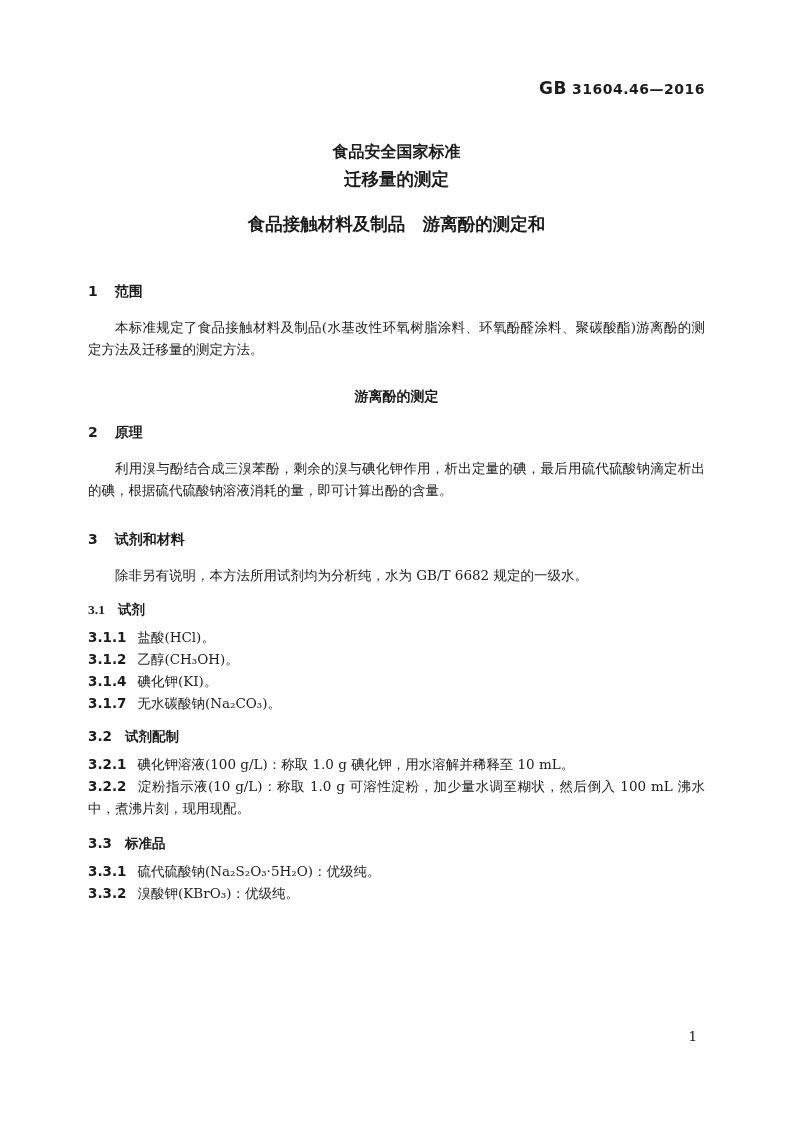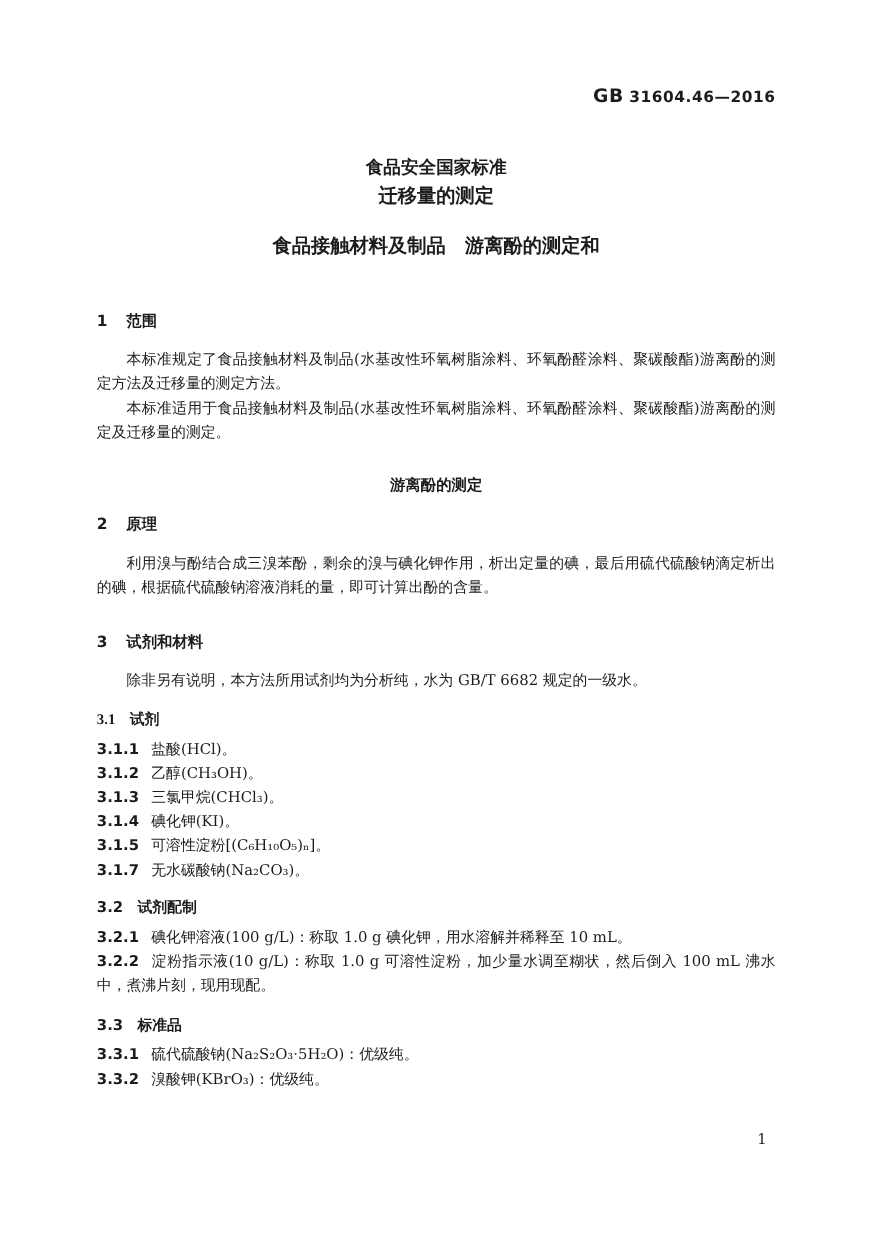--- a/index.html
+++ b/index.html
@@ -105,21 +105,20 @@
   </div>
 
   <h1 class="title">食品安全国家标准</h1>
   <h2 class="subtitle">迁移量的测定</h2>
   <h2 class="subtitle first">食品接触材料及制品　游离酚的测定和</h2>
 
   <div class="sec-head">
     <span class="sec-num">1</span><span>范围</span>
   </div>
   <p class="body-p">本标准规定了食品接触材料及制品(水基改性环氧树脂涂料、环氧酚醛涂料、聚碳酸酯)游离酚的测定方法及迁移量的测定方法。</p>
-  <p class="body-p cont">本标准适用于食品接触材料及制品(水基改性环氧树脂涂料、环氧酚醛涂料、聚碳酸酯)游离酚的测定及迁移量的测定。</p>
 
   <div class="part-head">游离酚的测定</div>
 
   <div class="sec-head part-head-gap" style="margin-top:18px;">
     <span class="sec-num">2</span><span>原理</span>
   </div>
   <p class="body-p">利用溴与酚结合成三溴苯酚，剩余的溴与碘化钾作用，析出定量的碘，最后用硫代硫酸钠滴定析出的碘，根据硫代硫酸钠溶液消耗的量，即可计算出酚的含量。</p>
 
   <div class="sec-head" style="margin-top:30px;">
     <span class="sec-num">3</span><span>试剂和材料</span>
@@ -130,27 +129,21 @@
     <span class="sub-num">3.1</span><span>试剂</span>
   </div>
   <div class="items-block">
     <div class="item">
       <span class="item-num">3.1.1</span><span>盐酸(HCl)。</span>
     </div>
     <div class="item">
       <span class="item-num">3.1.2</span><span>乙醇(CH₃OH)。</span>
     </div>
     <div class="item">
-      <span class="item-num">3.1.3</span><span>三氯甲烷(CHCl₃)。</span>
-    </div>
-    <div class="item">
       <span class="item-num">3.1.4</span><span>碘化钾(KI)。</span>
-    </div>
-    <div class="item">
-      <span class="item-num">3.1.5</span><span>可溶性淀粉[(C₆H₁₀O₅)ₙ]。</span>
     </div>
     <div class="item">
       <span class="item-num">3.1.7</span><span>无水碳酸钠(Na₂CO₃)。</span>
     </div>
   </div>
 
   <div class="sub-head">
     <span class="sub-num">3.2</span><span>试剂配制</span>
   </div>
   <div class="items-block">

